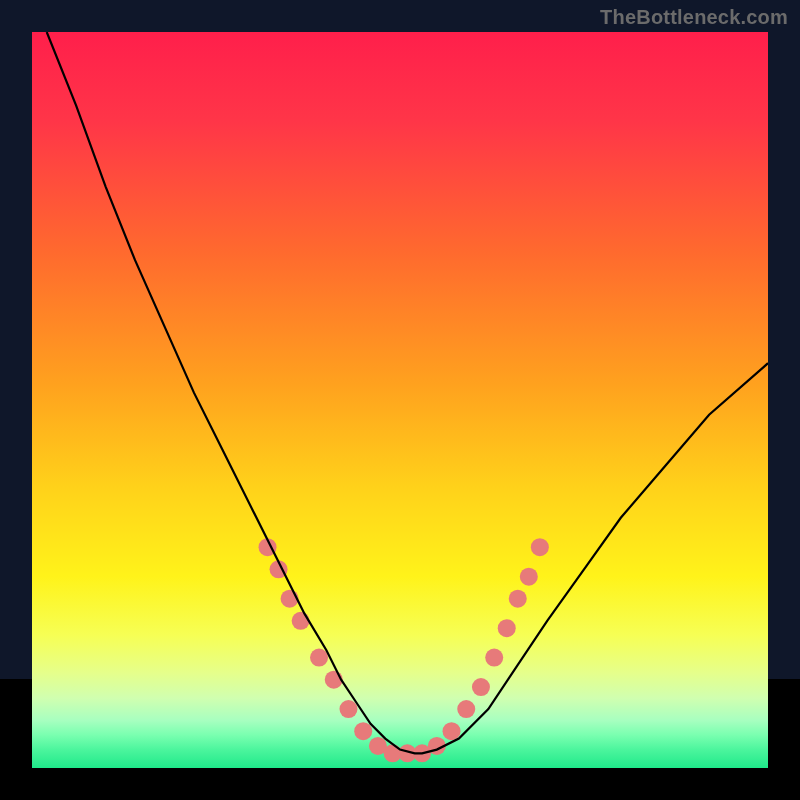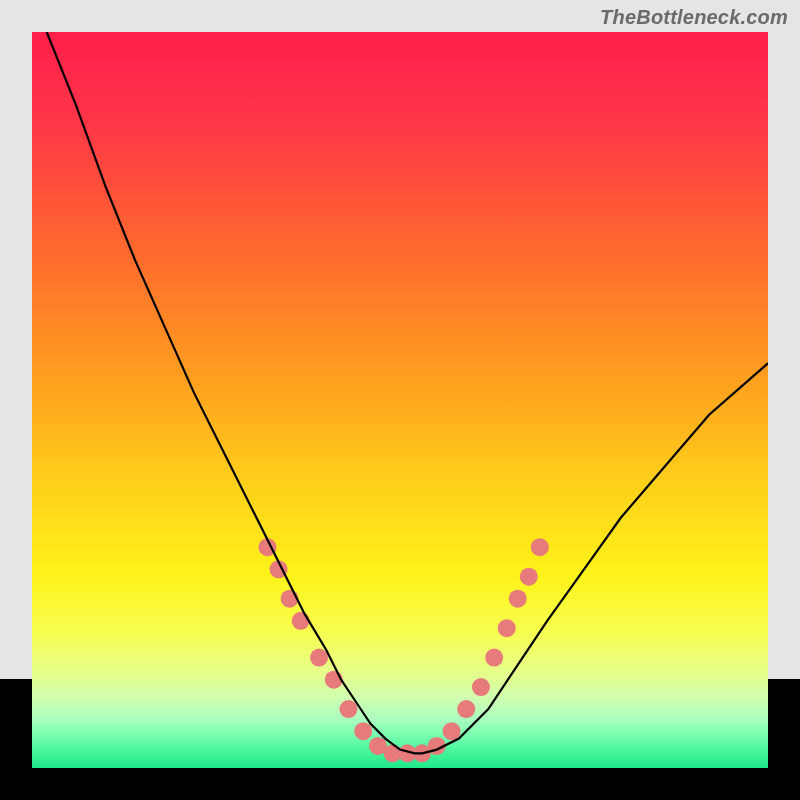--- a/index.html
+++ b/index.html
@@ -10,22 +10,21 @@
     background: #000;
     overflow: hidden;
     font-family: Arial, Helvetica, sans-serif;
   }
   .frame {
     position: absolute;
     top: 0;
     left: 0;
     width: 800px;
     height: 679px;
-    background: #e5e5e5;
-    font-style: italic;
+    background: #0f172a;
   }
   .plot {
     position: absolute;
     top: 32px;
     left: 32px;
     width: 736px;
     height: 736px;
     overflow: hidden;
   }
   .gradient {

